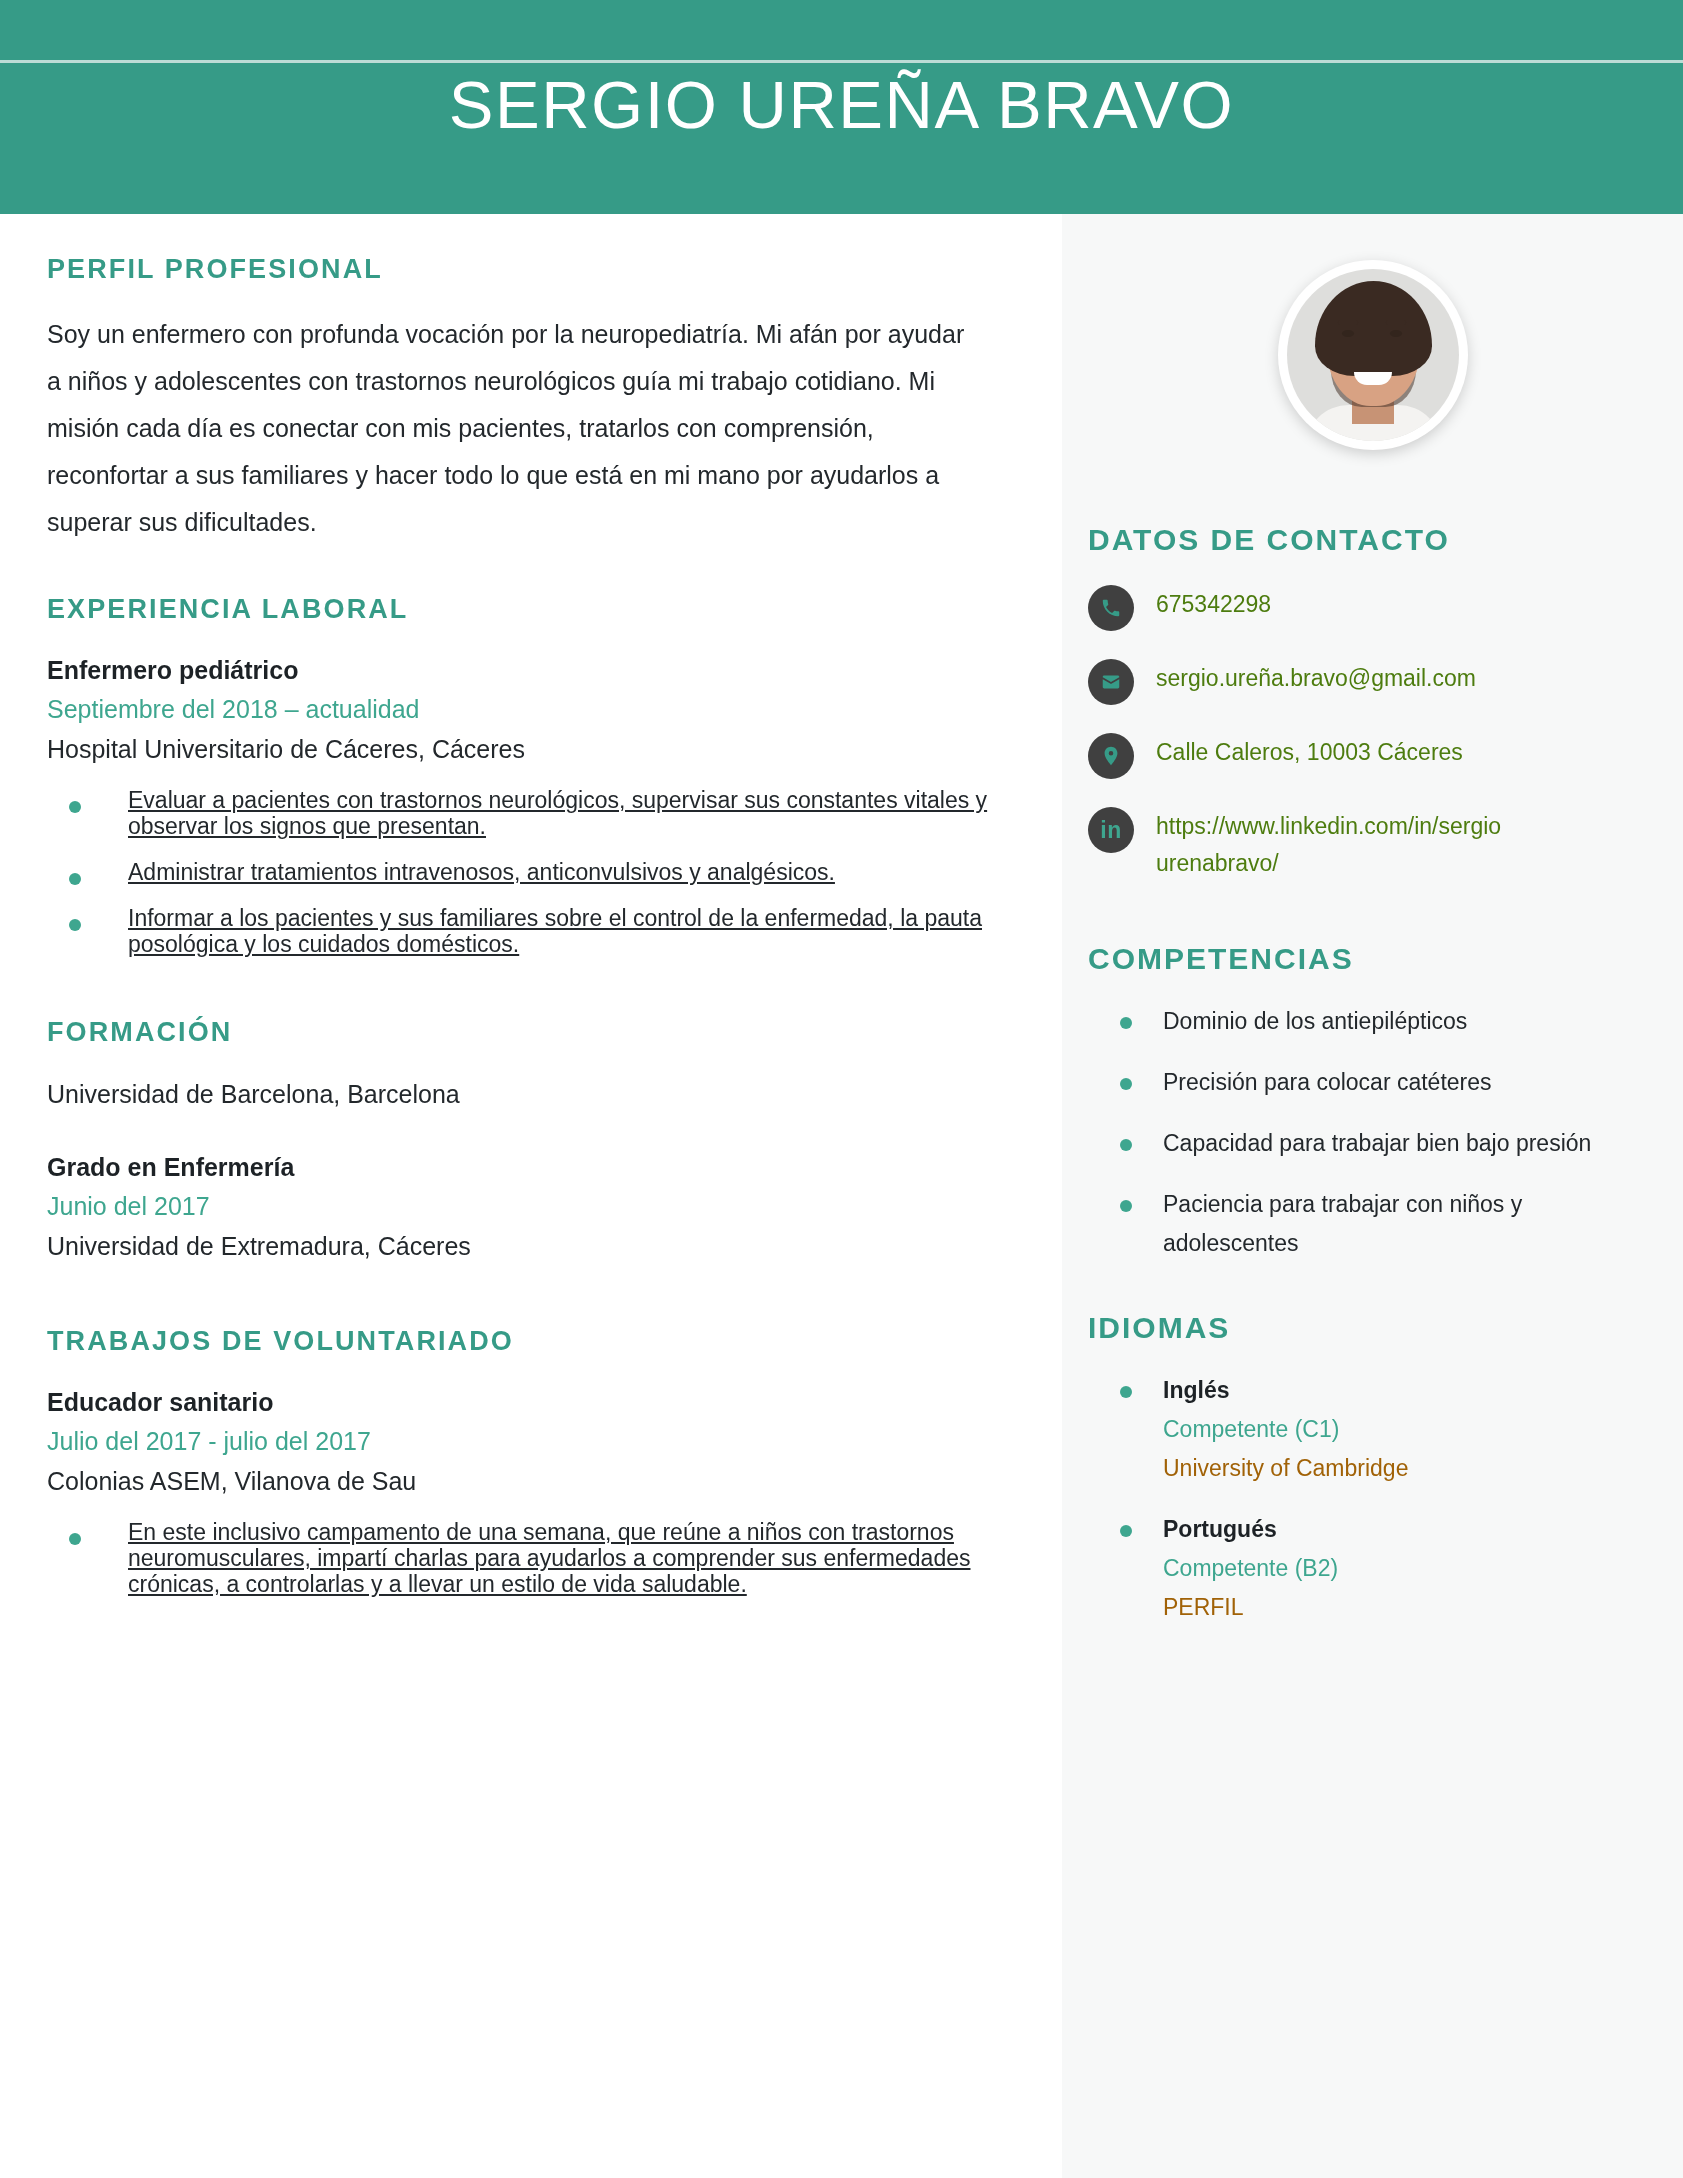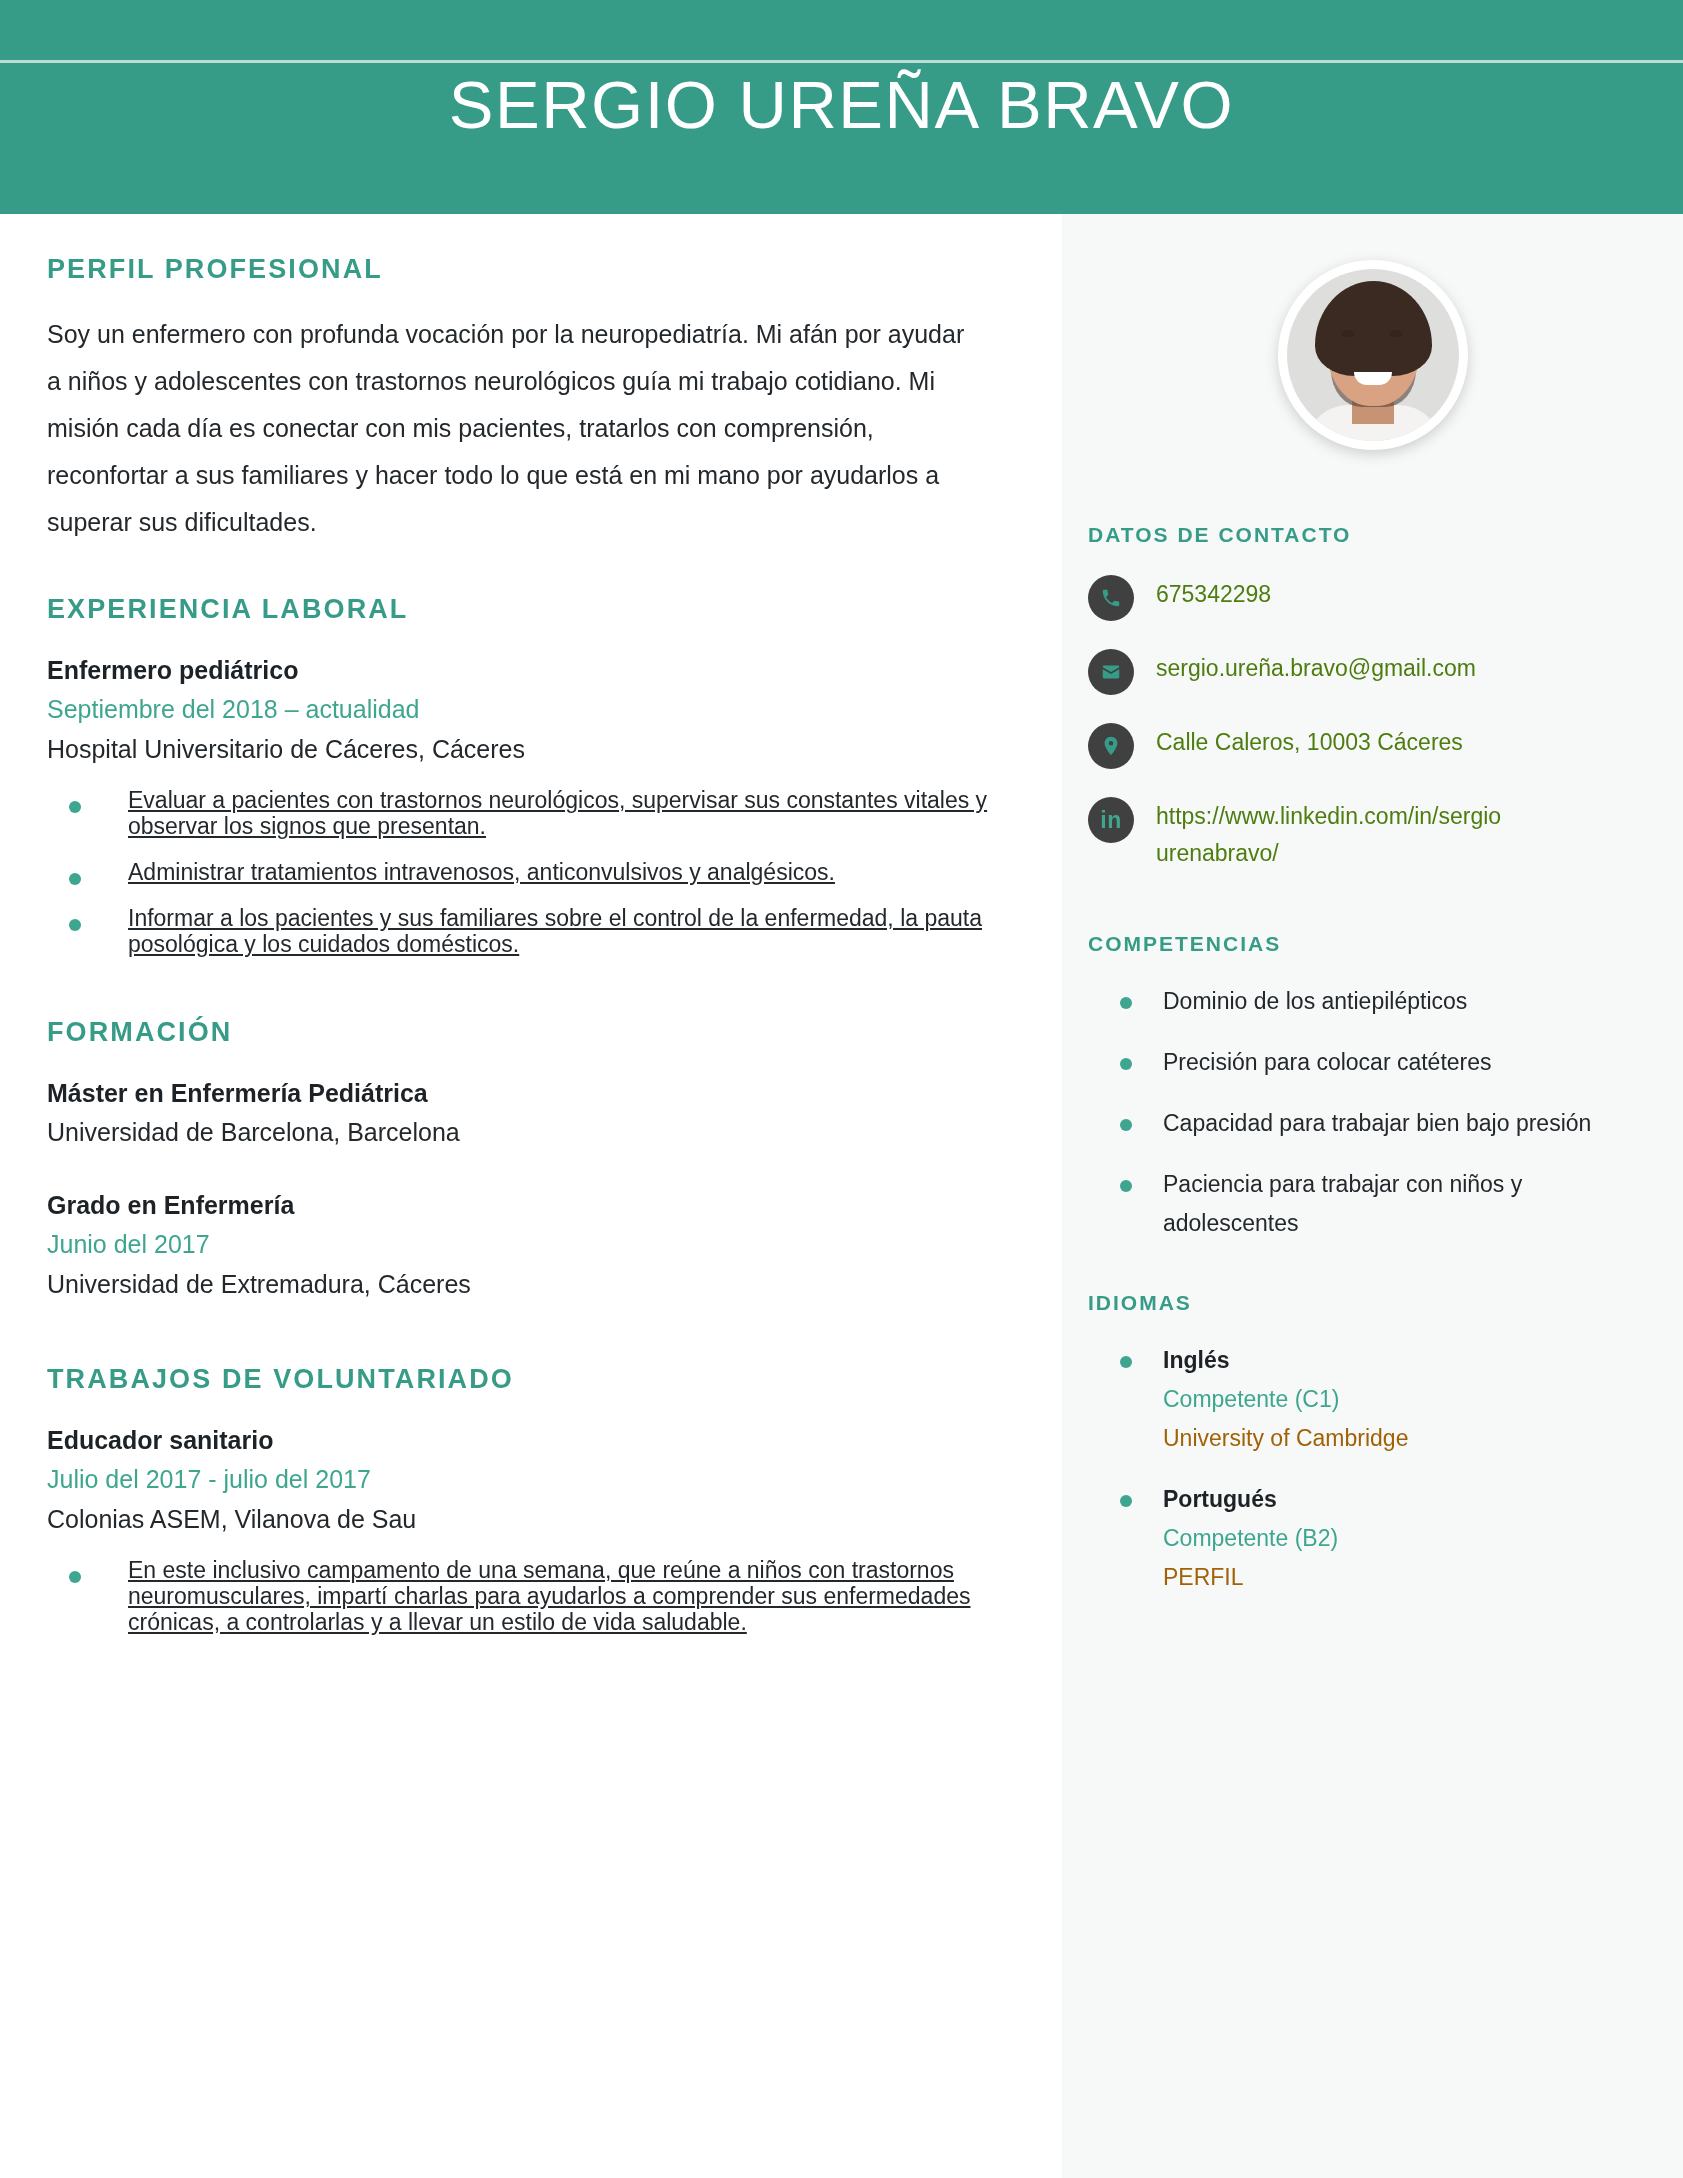--- a/index.html
+++ b/index.html
@@ -89,21 +89,21 @@
   
   .sec-title {
     color: #369b87;
     font-size: 27px;
     font-weight: 700;
     letter-spacing: 2.1px;
     margin: 0 0 26px 0;
     text-transform: uppercase;
   }
   .sec-title.right {
-    font-size: 21px;
+    font-size: 30px;
     letter-spacing: 2px;
   }
 
   
   .profile-text {
     font-size: 25px;
     line-height: 47px;
     color: #23282c;
     margin: 0 0 48px 0;
     max-width: 931px;
@@ -330,21 +330,20 @@
         <ul class="bullets">
           <li>Evaluar a pacientes con trastornos neurológicos, supervisar sus constantes vitales y observar los signos que presentan.</li>
           <li>Administrar tratamientos intravenosos, anticonvulsivos y analgésicos.</li>
           <li>Informar a los pacientes y sus familiares sobre el control de la enfermedad, la pauta posológica y los cuidados domésticos.</li>
         </ul>
       </div>
 
       <div class="block-gap"></div>
       <div class="sec-title">FORMACIÓN</div>
       <div class="entry">
-        <div class="entry-title">Máster en Enfermería Pediátrica</div>
         <div class="entry-org">Universidad de Barcelona, Barcelona</div>
       </div>
       <div class="entry">
         <div class="entry-title">Grado en Enfermería</div>
         <div class="entry-date">Junio del 2017</div>
         <div class="entry-org">Universidad de Extremadura, Cáceres</div>
       </div>
 
       <div class="block-gap"></div>
       <div class="sec-title">TRABAJOS DE VOLUNTARIADO</div>

